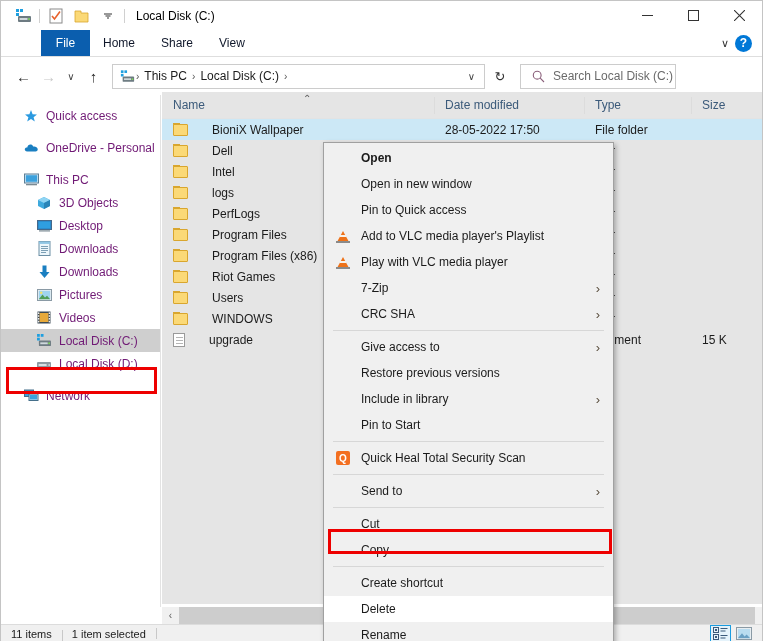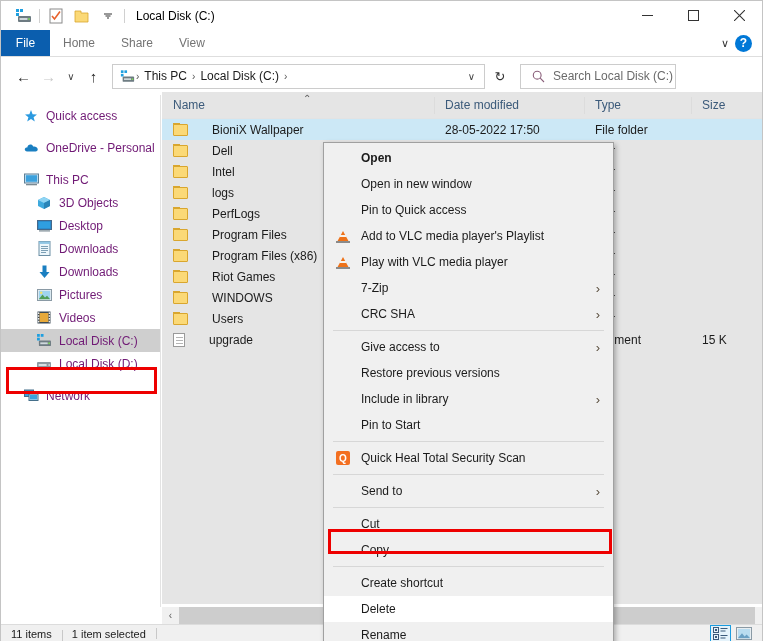--- a/index.html
+++ b/index.html
@@ -34,24 +34,25 @@
     width: 46px; height: 29px; display: flex; align-items: center; justify-content: center;
     color: #333; font-size: 12px;
   }
 
   
   .ribbon {
     position: absolute; left: 0; top: 29px; width: 761px; height: 27px;
     background: #ffffff;
     display: flex; align-items: stretch;
     border-bottom: 1px solid #dededE;
+    padding-left: 40px;
   }
   .tab {
     display: flex; align-items: center; justify-content: center;
-    font-size: 12px; color: #737373; padding: 0 13px; min-width: 49px;
+    font-size: 12px; color: #0f172a; padding: 0 13px; min-width: 49px;
     cursor: default;
   }
   .tab.file { background: #0b5eae; color: #fff; font-weight: normal; }
   .ribbon-right { margin-left: auto; display: flex; align-items: center; gap: 6px; padding-right: 10px; }
   .chev-mini { color: #333; font-size: 11px; }
   .helpbtn {
     width: 17px; height: 17px; border-radius: 50%; background: #0078d7; color: #fff;
     font-size: 12px; display: flex; align-items: center; justify-content: center;
     font-weight: bold;
   }
@@ -587,34 +588,34 @@
       <div class="r-type">lder</div>
       <div class="r-size"></div>
     </div>
 
     <div class="row">
       <div class="r-name">
         <span class="folder">
             <span class="tab2"></span>
             <span class="body"></span>
           </span>
+        <span>Users</span>
+      </div>
+      <div class="r-date"></div>
+      <div class="r-type">lder</div>
+      <div class="r-size"></div>
+    </div>
+
+    <div class="row">
+      <div class="r-name">
+        <span class="folder">
+            <span class="tab2"></span>
+            <span class="body"></span>
+          </span>
         <span>WINDOWS</span>
-      </div>
-      <div class="r-date"></div>
-      <div class="r-type">lder</div>
-      <div class="r-size"></div>
-    </div>
-
-    <div class="row">
-      <div class="r-name">
-        <span class="folder">
-            <span class="tab2"></span>
-            <span class="body"></span>
-          </span>
-        <span>Users</span>
       </div>
       <div class="r-date"></div>
       <div class="r-type">lder</div>
       <div class="r-size"></div>
     </div>
 
     <div class="row">
       <div class="r-name">
         <span class="doc"></span>
         <span>upgrade</span>

